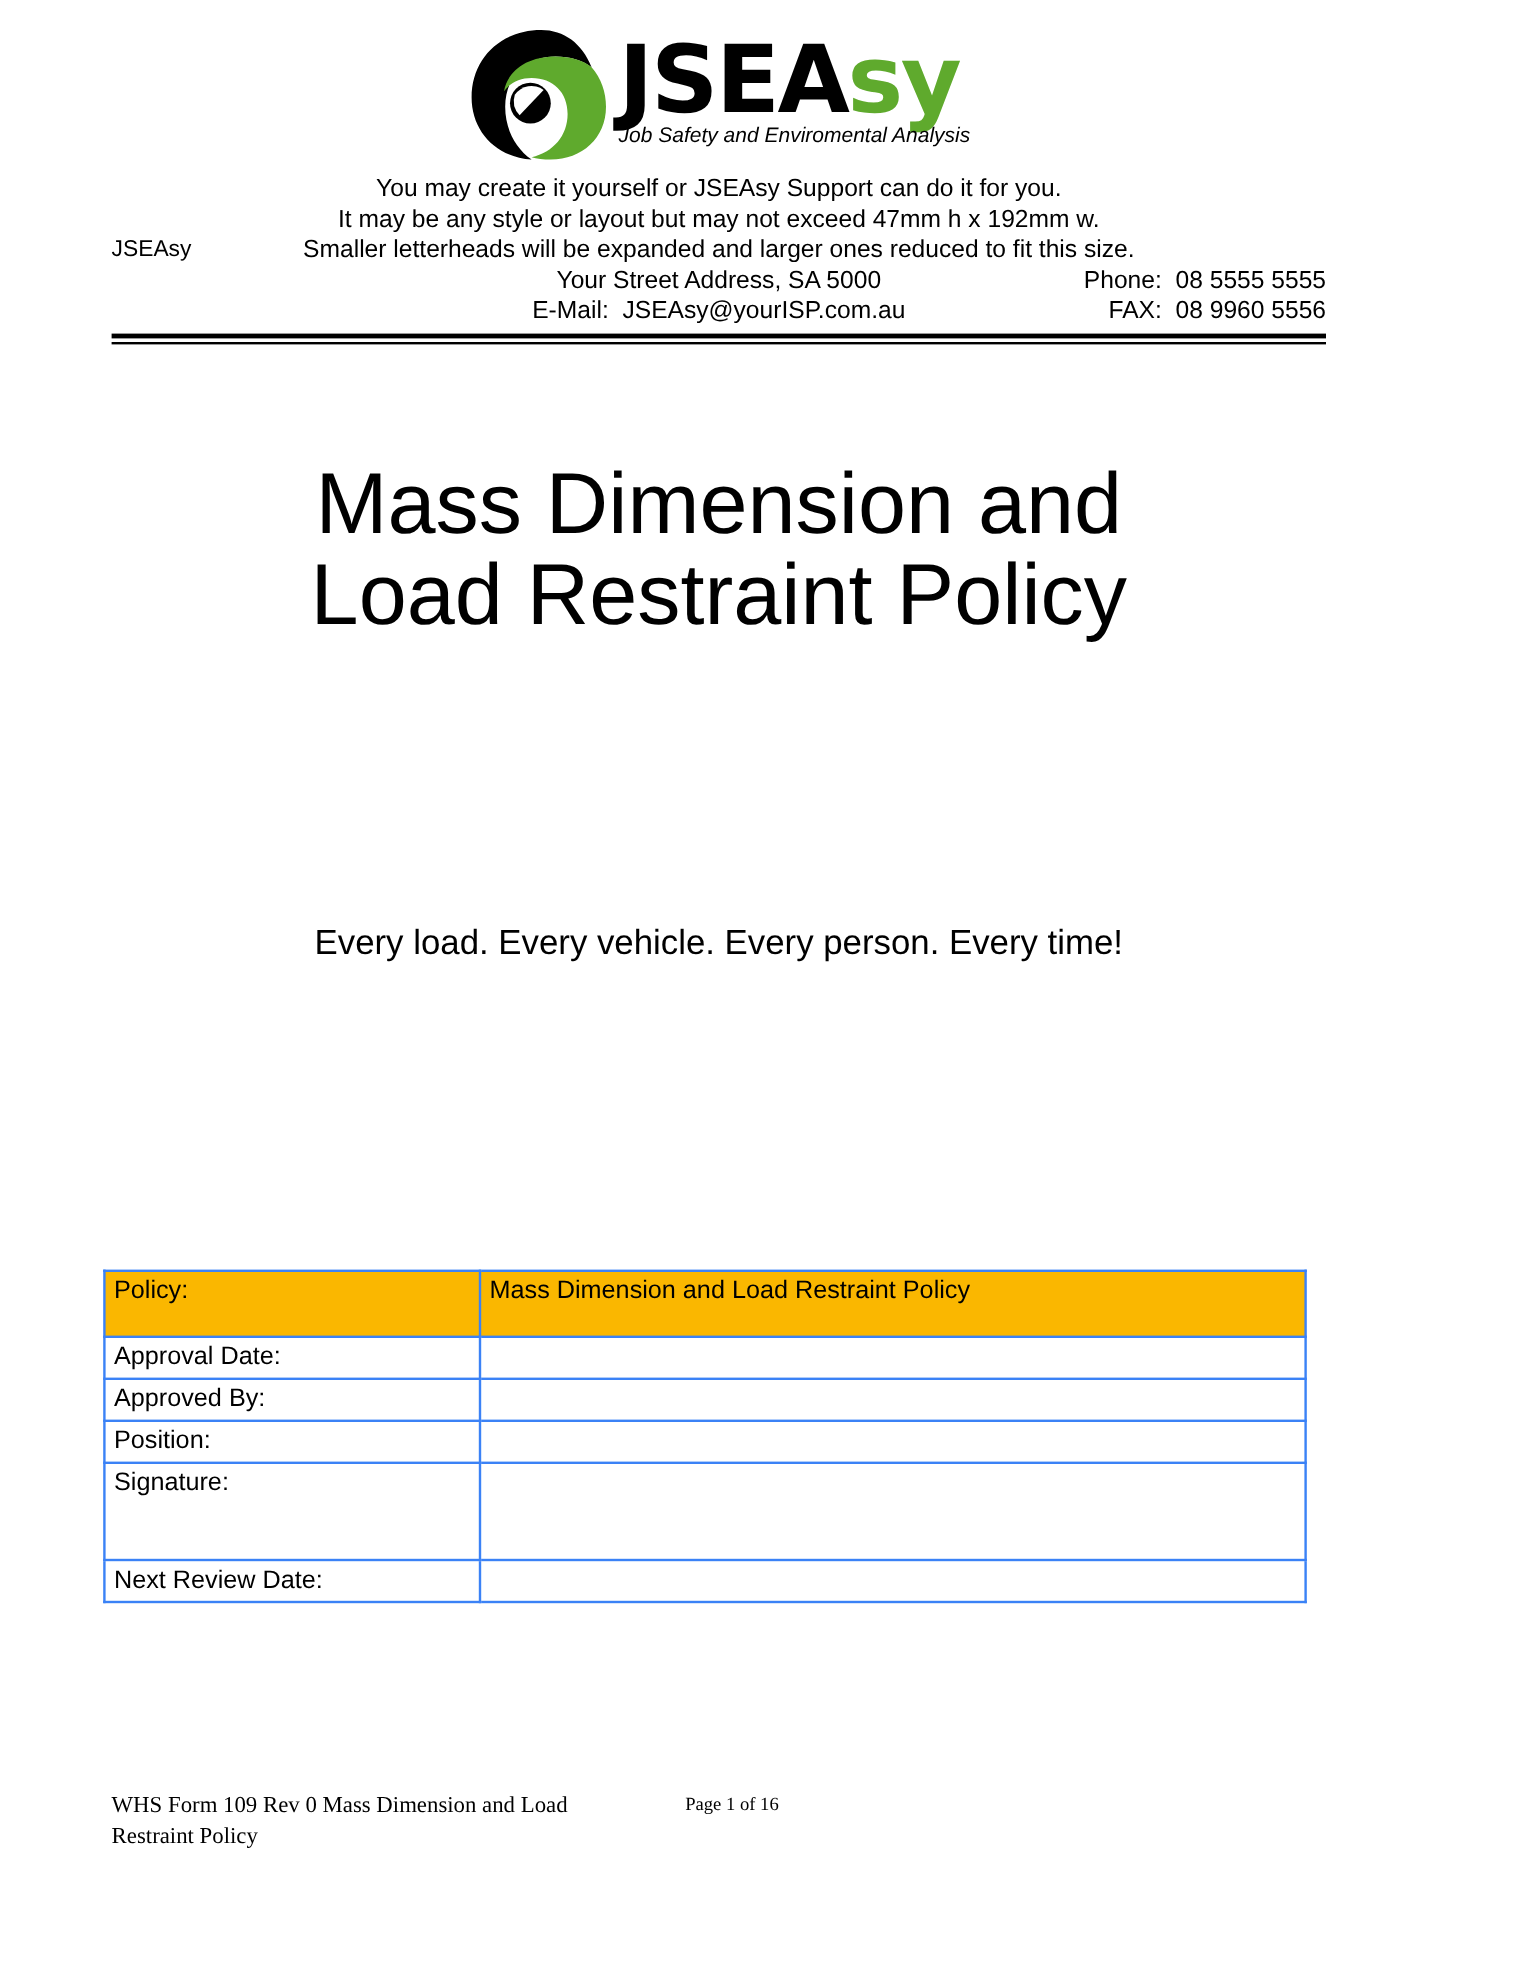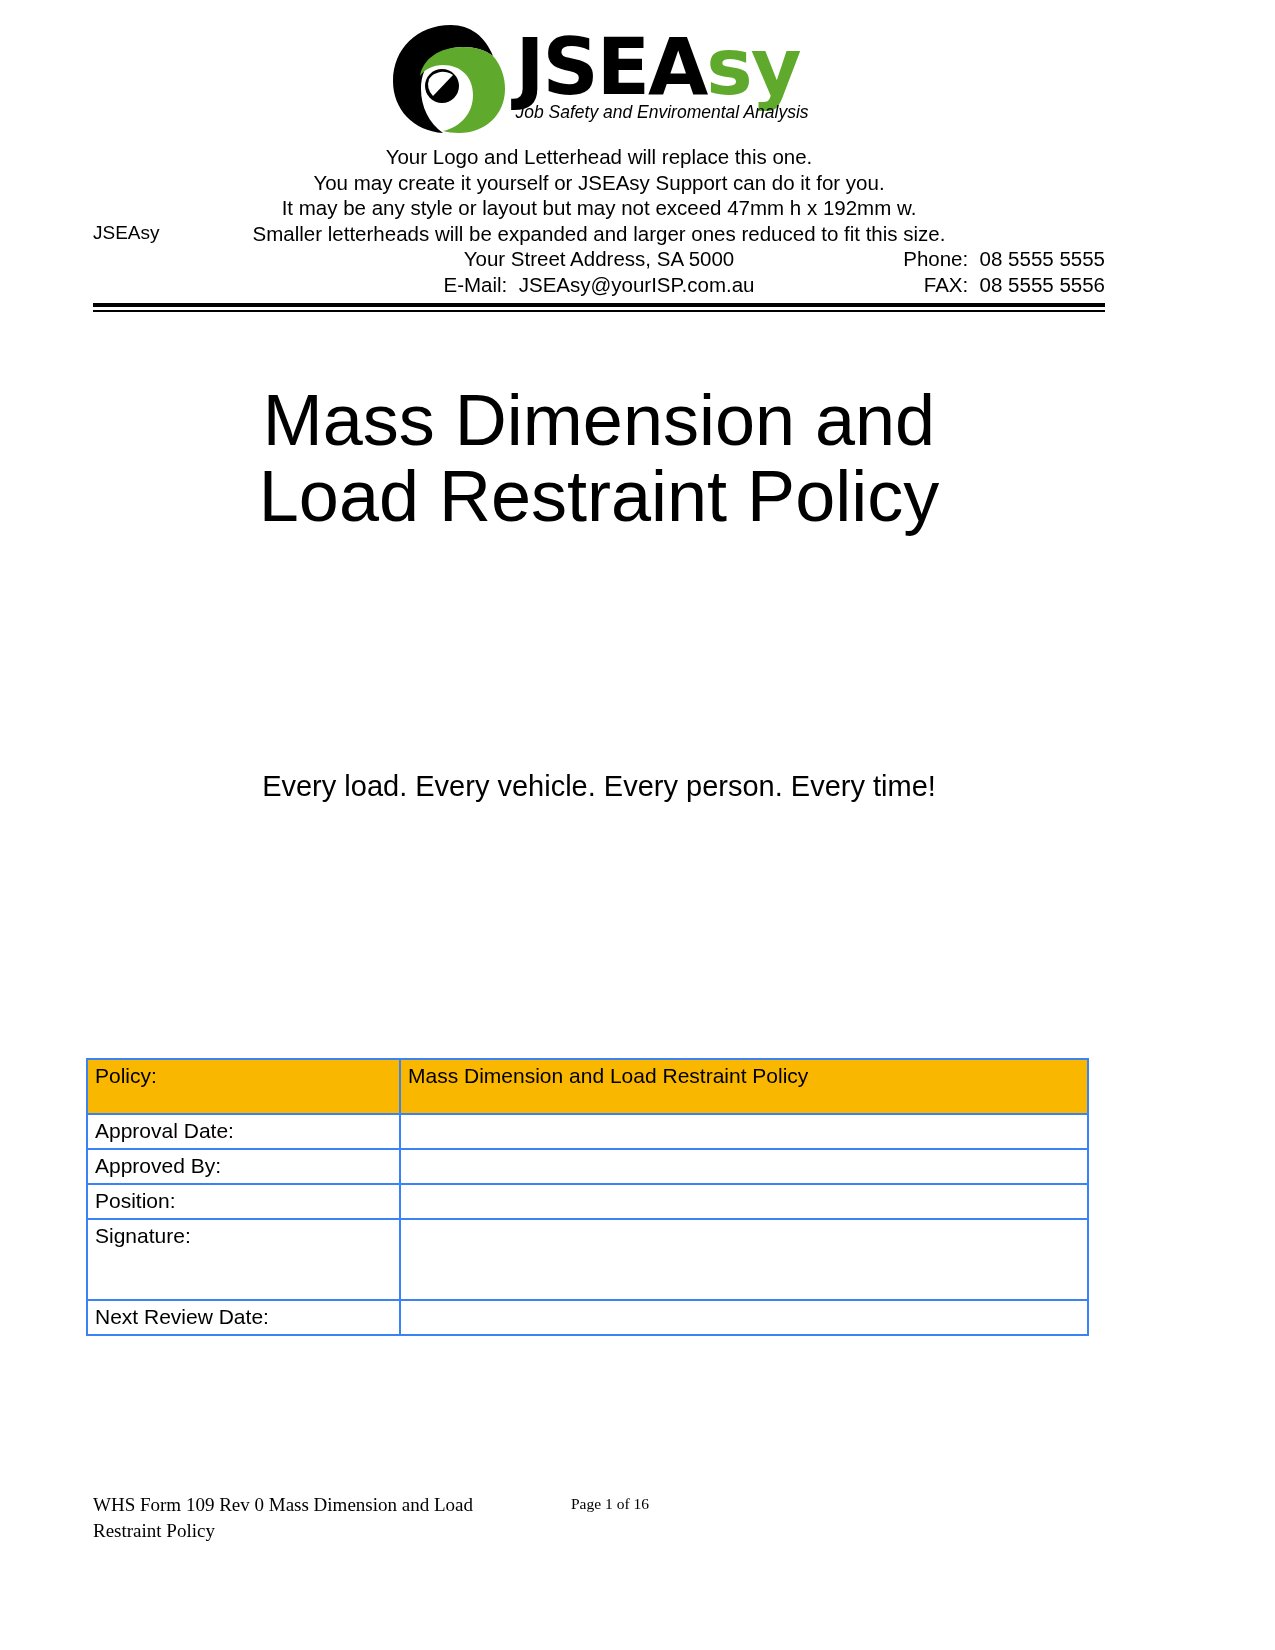--- a/index.html
+++ b/index.html
@@ -211,35 +211,34 @@
           <path d="M40 56 A17 17 0 0 1 64 52 L44 73 A17 17 0 0 1 40 56 Z" fill="#ffffff"></path>
         </svg>
         <div class="logo-textwrap">
           <div class="logo-word"><span class="blk">JSEA</span><span class="grn">sy</span></div>
           <div class="logo-tag">Job Safety and Enviromental Analysis</div>
         </div>
       </div>
     </div>
 
     <div class="lh-note">
-      <div>Your Logo and Letterhead will replace this one.</div>
       <div>You may create it yourself or JSEAsy Support can do it for you.</div>
       <div>It may be any style or layout but may not exceed 47mm h x 192mm w.</div>
       <div>Smaller letterheads will be expanded and larger ones reduced to fit this size.</div>
     </div>
 
     <div class="lh-contact">
       <span class="lh-company">JSEAsy</span>
 
       <span class="lh-left">Your Street Address, SA 5000</span>
       <span class="lh-left"><span>E-Mail:</span>&nbsp; <span>JSEAsy@yourISP.com.au</span></span>
 
       <span class="lh-right">
         <span style="display:block"><span>Phone:</span>&nbsp; <span>08 5555 5555</span></span>
-        <span style="display:block"><span>FAX:</span>&nbsp; <span>08 5555 5556</span></span>
+        <span style="display:block"><span>FAX:</span>&nbsp; <span>08 9960 5556</span></span>
       </span>
     </div>
 
     <div class="rule-thick"></div>
     <div class="rule-thin"></div>
   </div>
 
   <div class="doc-title">
     <div>Mass Dimension and</div>
     <div>Load Restraint Policy</div>

